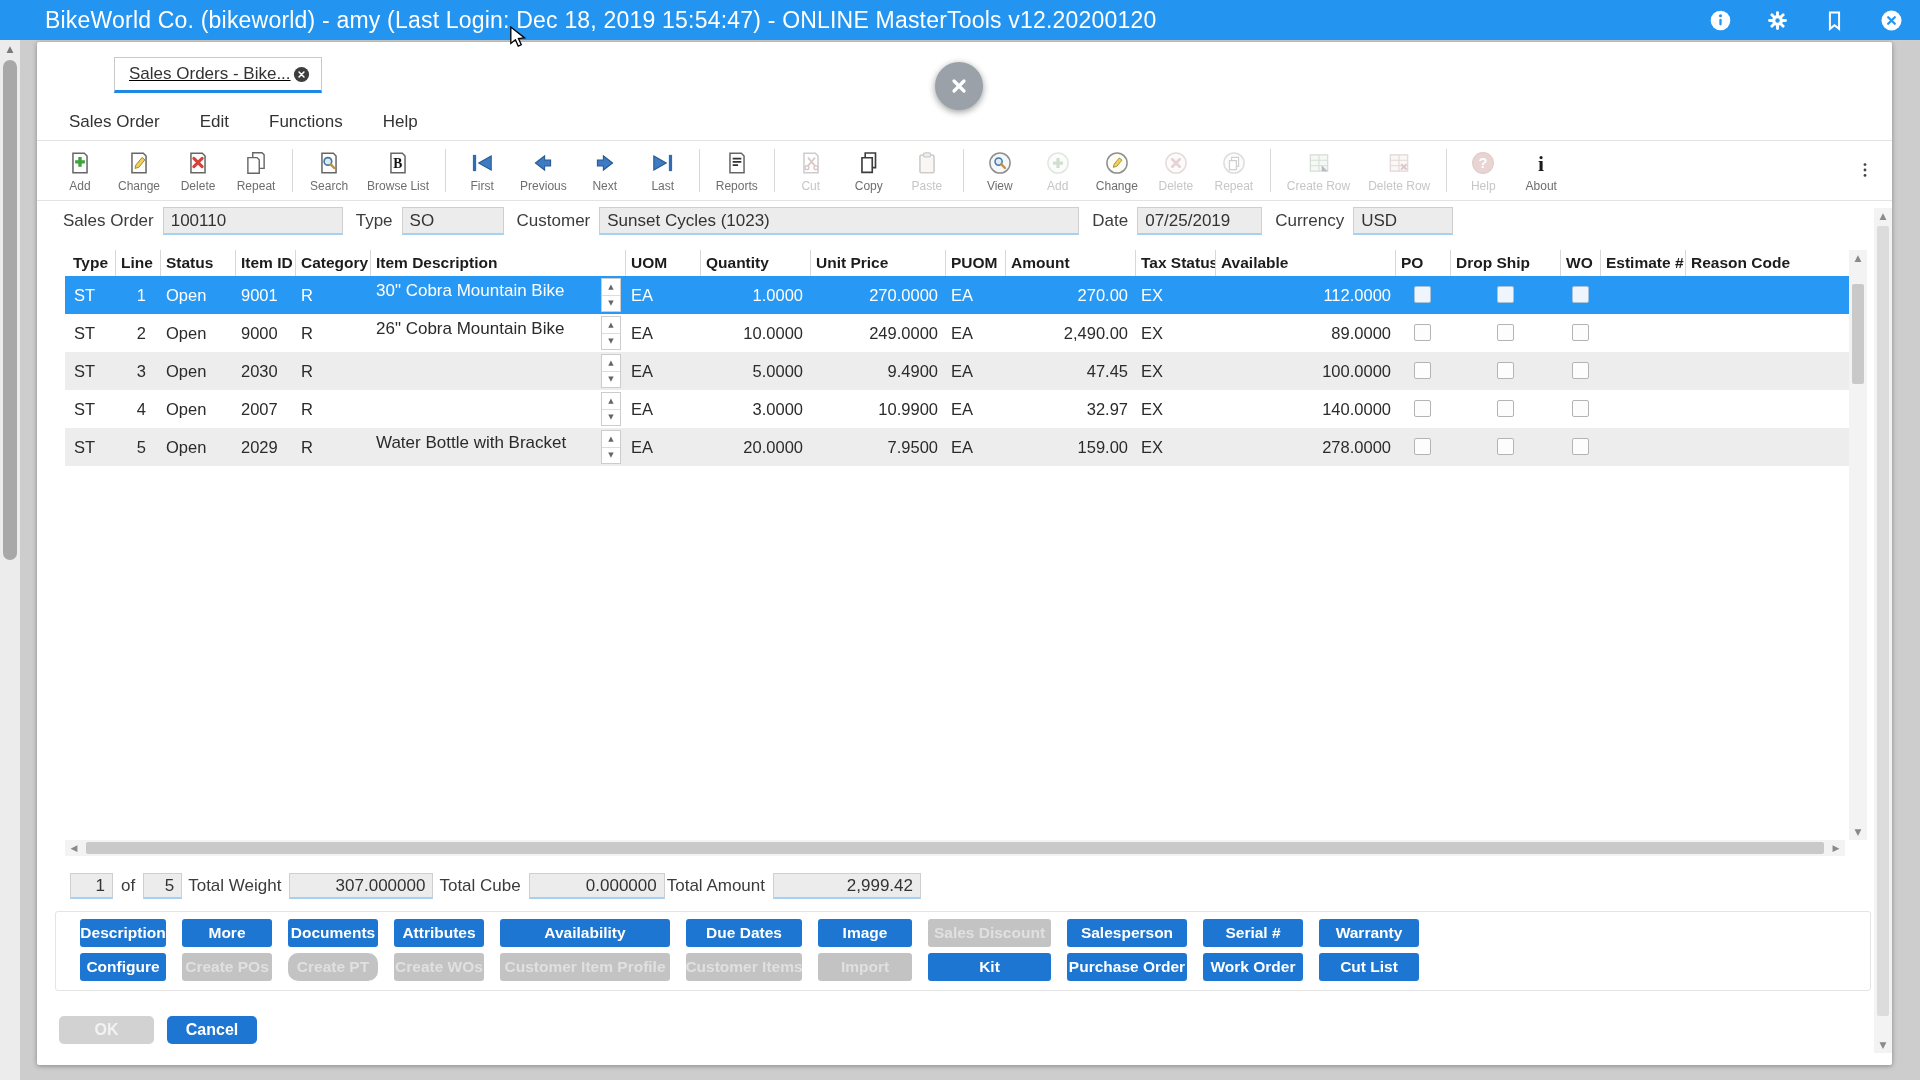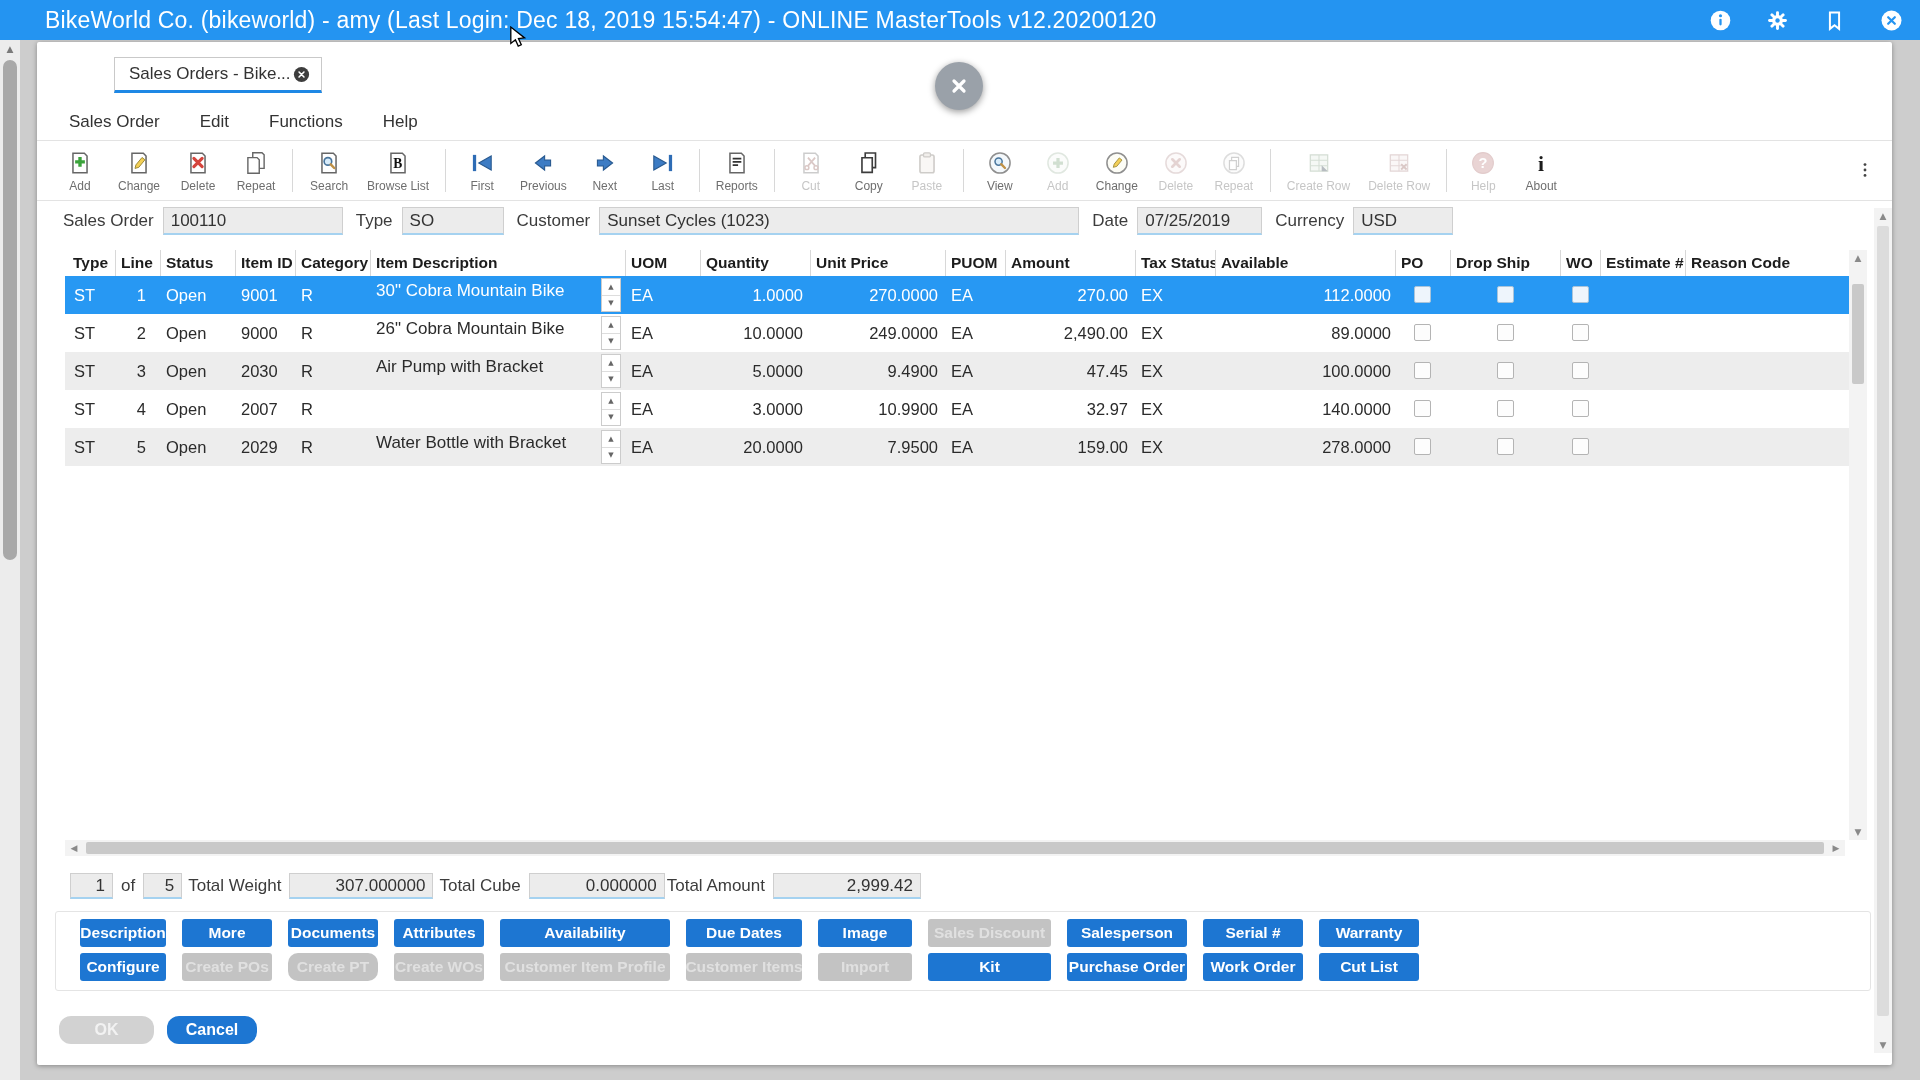--- a/index.html
+++ b/index.html
@@ -19,21 +19,21 @@
   .lsb-thumb { position:absolute; left:3px; top:20px; width:14px; height:500px; background:#a8a8a8; border-radius:7px; }
 
   
   .overlay-close { position:absolute; left:935px; top:62px; width:48px; height:48px; border-radius:50%; background:#9aa1a9; box-shadow:0 2px 7px rgba(0,0,0,.4); z-index:50; display:flex; align-items:center; justify-content:center; }
   .overlay-close svg { width:30px; height:30px; }
   .cursor { position:absolute; left:508px; top:26px; width:22px; height:24px; z-index:60; pointer-events:none; }
 
   
   .card { position:absolute; left:37px; top:42px; width:1855px; height:1023px; background:#fff; box-shadow:0 1px 5px rgba(0,0,0,.35); border-radius:2px; z-index:3; }
 
-  .tab { position:absolute; left:77px; top:15px; height:36px; min-width:176px; border:1px solid #c9c9c9; border-bottom:3px solid #1e88e5; display:flex; align-items:center; padding:0 10px 0 14px; gap:1px; background:#fff; cursor:pointer; }
+  .tab { position:absolute; left:77px; top:15px; height:36px; min-width:176px; border:1px solid #c9c9c9; border-bottom:3px solid #1e88e5; display:flex; align-items:center; padding:0 10px 0 14px; gap:1px; background:#fff; cursor:pointer;text-decoration:underline; }
   .tab-label { font-size:17px; color:#333; white-space:nowrap; }
   .tab-close { width:19px; height:19px; }
   .tab-close svg { width:100%; height:100%; display:block; }
 
   .menubar { position:absolute; left:0; top:62px; height:36px; display:flex; align-items:center; padding-left:32px; gap:40px; }
   .menu-item { font-size:17px; color:#333; cursor:pointer; white-space:nowrap; }
 
   .divider { position:absolute; left:0; width:1855px; height:1px; background:#e3e3e3; }
   .d1 { top:98px; } .d2 { top:158px; }
 
@@ -90,21 +90,21 @@
   .s-label { font-size:17px; color:#3c3c3c; margin:0 8px; white-space:nowrap; }
   .s-field { height:26px; background:#ececec; border:1px solid #cfcfcf; border-bottom:2px solid #a5d2f0; display:flex; align-items:center; justify-content:flex-end; padding:0 7px; font-size:17px; color:#333; }
 
   
   .actions { position:absolute; left:18px; top:869px; width:1816px; height:80px; border:1px solid #e4e4e4; border-radius:3px; padding:7px 0 0 24px; }
   .action-row { display:flex; gap:16px; margin-bottom:6px; }
   .abtn { height:28px; border-radius:3px; background:#1d76d2; color:#fff; font-size:15.5px; font-weight:bold; display:flex; align-items:center; justify-content:center; white-space:nowrap; cursor:pointer; }
   .abtn.disabled { background:#c3c3c3; color:#e0e0e0; cursor:default; }
 
   
-  .footer-btn { position:absolute; height:28px; border-radius:12px; font-weight:bold; font-size:16px; display:flex; align-items:center; justify-content:center; cursor:pointer; }
+  .footer-btn { position:absolute; height:28px; border-radius:5px; font-weight:bold; font-size:16px; display:flex; align-items:center; justify-content:center; cursor:pointer; }
   #ok-btn { left:22px; top:974px; width:95px; background:#d2d2d2; color:#f2f2f2; cursor:default; }
   #cancel-btn { left:130px; top:974px; width:90px; background:#1d76d2; color:#fff; }
 </style>
 </head>
 <body>
 
 <div class="titlebar">
   <span class="titlebar-title">BikeWorld Co. (bikeworld) - amy (Last Login: Dec 18, 2019 15:54:47) - ONLINE MasterTools v12.20200120</span>
   <div class="titlebar-icons" id="titlebar-icons">
       <div class="tb-icon">
@@ -485,21 +485,20 @@
           <div class="spin-btn up">▲</div>
           <div class="spin-btn">▼</div>
         </div>
       </div>
       <div class="trow stripe" style="top: 102px;">
         <div class="td" style="left: 3px; width: 47px; padding-left: 6px;">ST</div>
         <div class="td" style="left: 50px; width: 45px; text-align: right; padding-right: 14px;">3</div>
         <div class="td" style="left: 95px; width: 75px; padding-left: 6px;">Open</div>
         <div class="td" style="left: 170px; width: 60px; padding-left: 6px;">2030</div>
         <div class="td" style="left: 230px; width: 75px; padding-left: 6px;">R</div>
-        <div class="td desc" style="left: 305px; width: 227px; padding-left: 6px;">Air Pump with Bracket</div>
         <div class="td" style="left: 560px; width: 75px; padding-left: 6px;">EA</div>
         <div class="td" style="left: 635px; width: 110px; text-align: right; padding-right: 7px;">5.0000</div>
         <div class="td" style="left: 745px; width: 135px; text-align: right; padding-right: 7px;">9.4900</div>
         <div class="td" style="left: 880px; width: 60px; padding-left: 6px;">EA</div>
         <div class="td" style="left: 940px; width: 130px; text-align: right; padding-right: 7px;">47.45</div>
         <div class="td" style="left: 1070px; width: 80px; padding-left: 6px;">EX</div>
         <div class="td" style="left: 1150px; width: 180px; text-align: right; padding-right: 4px;">100.0000</div>
         <div class="cb" style="left: 1349px;"></div>
         <div class="cb" style="left: 1431.5px;"></div>
         <div class="cb" style="left: 1506.5px;"></div>

